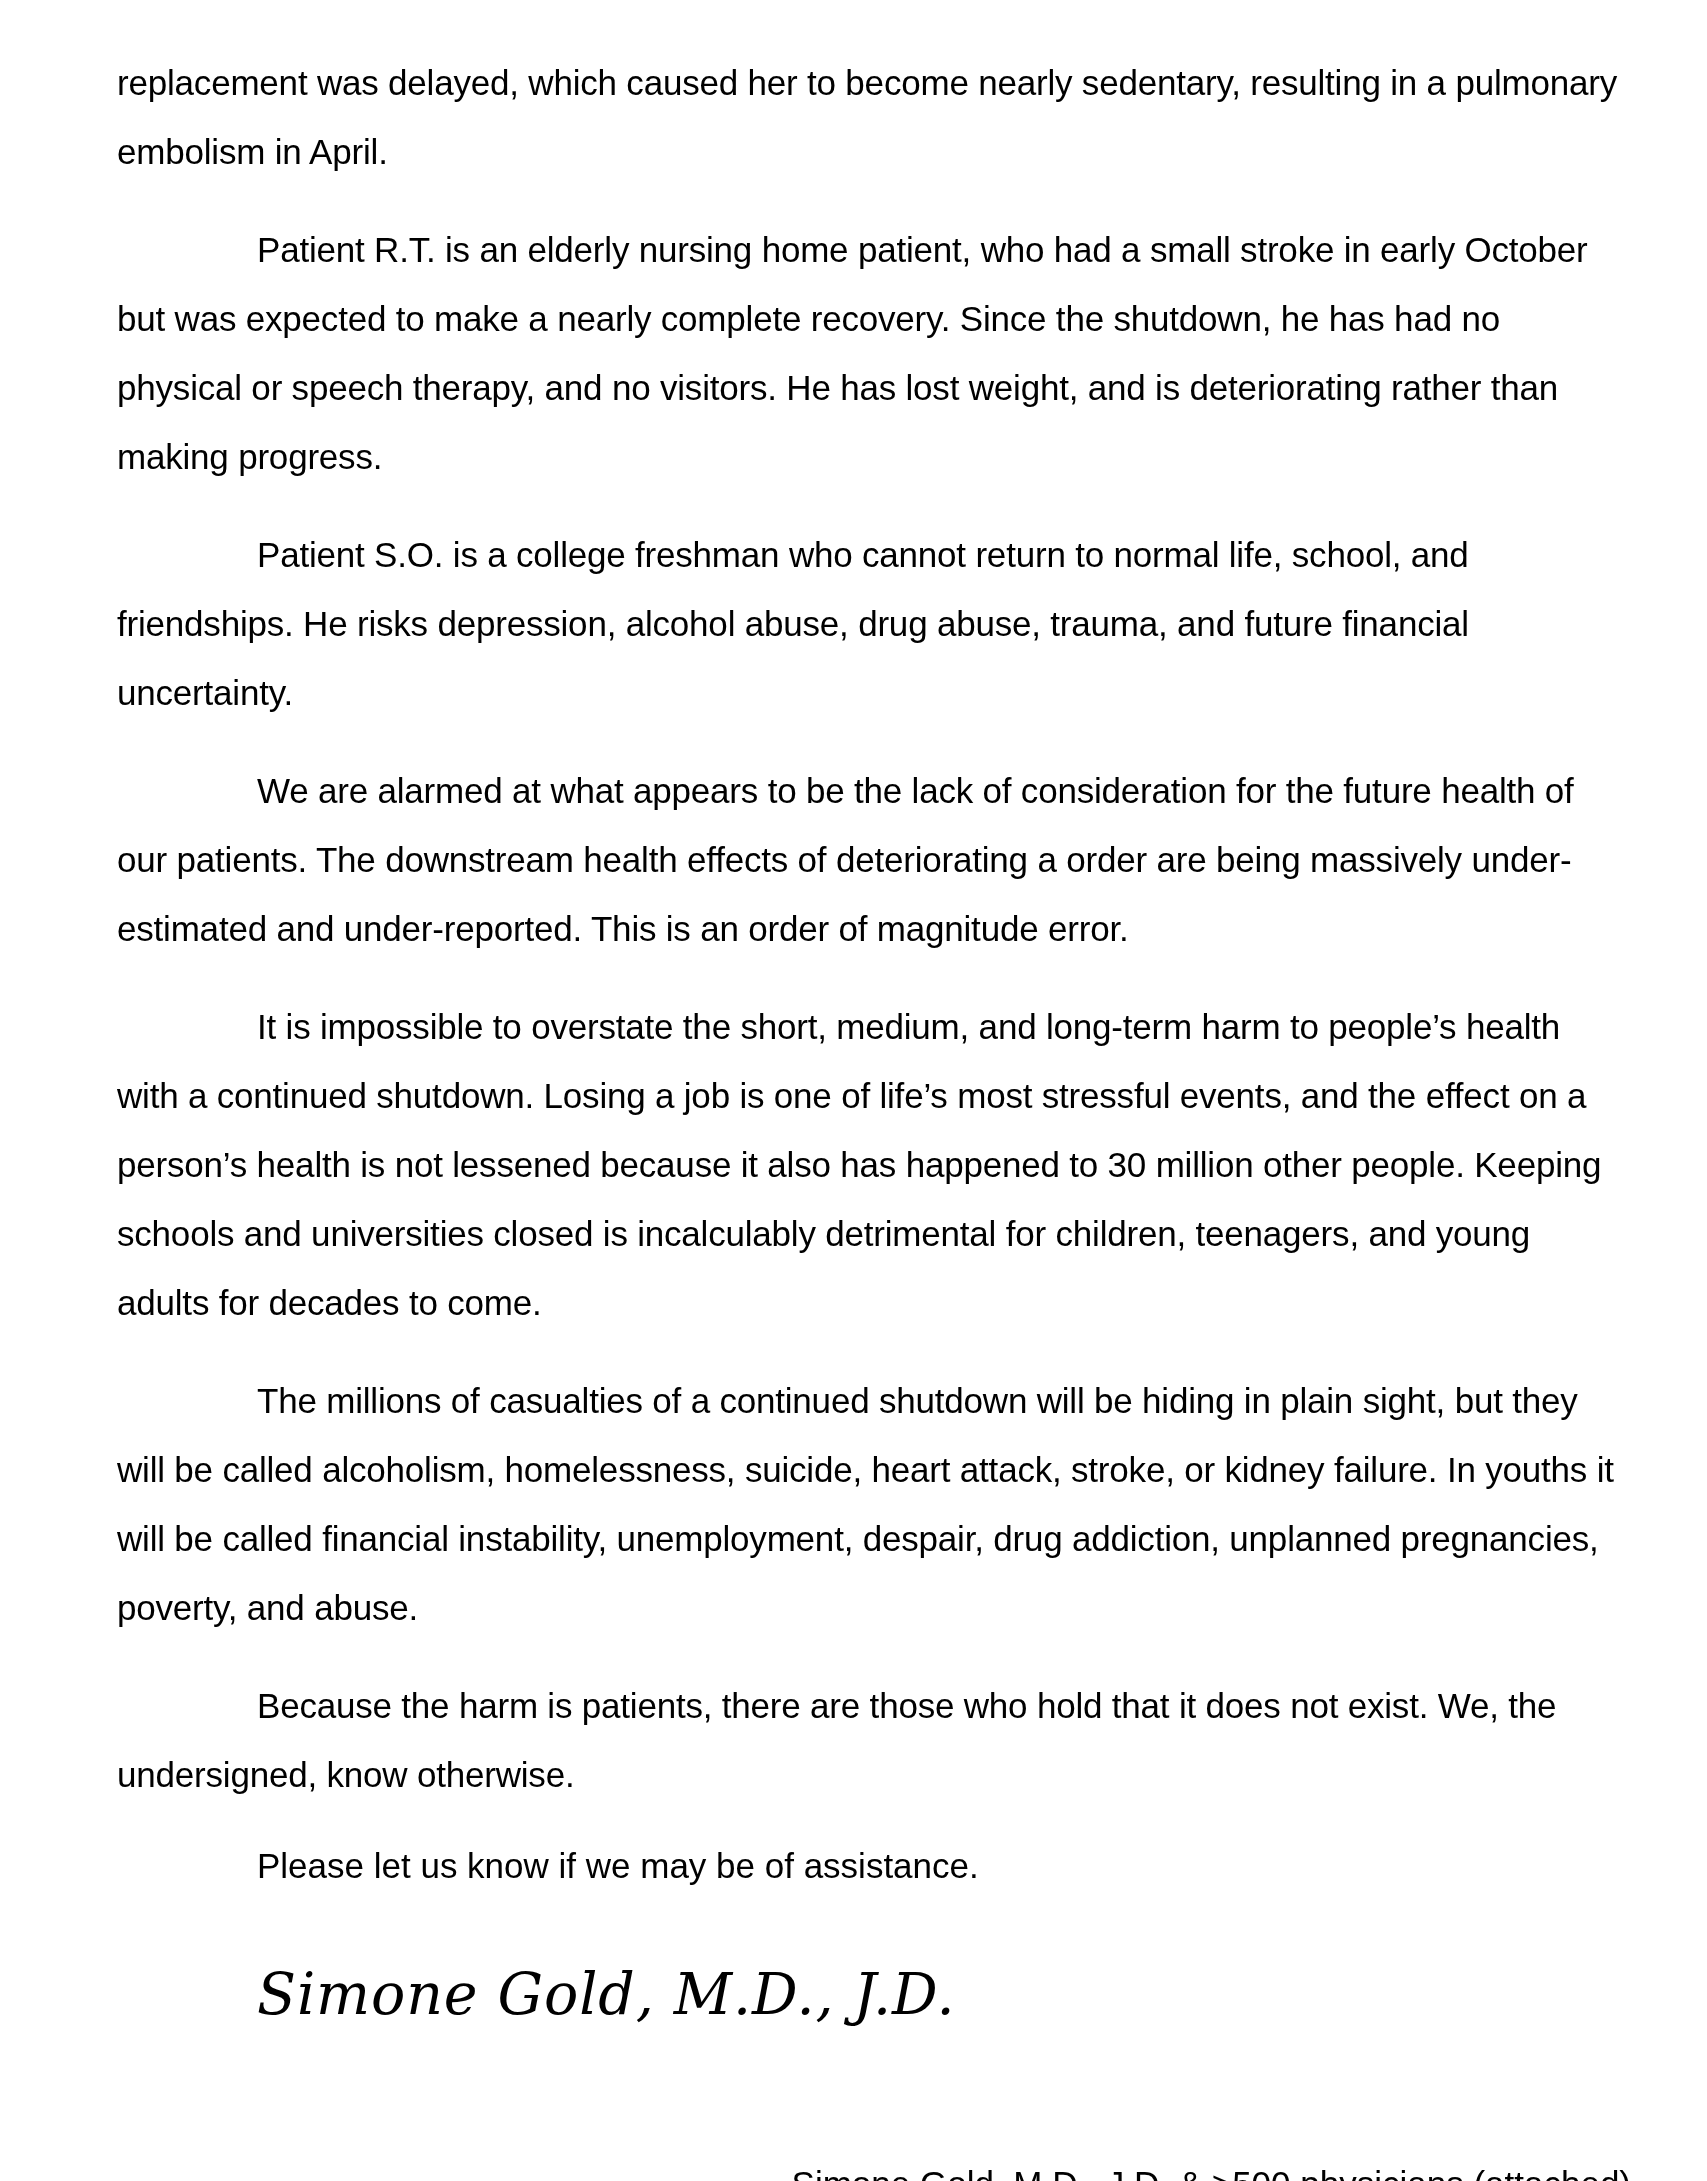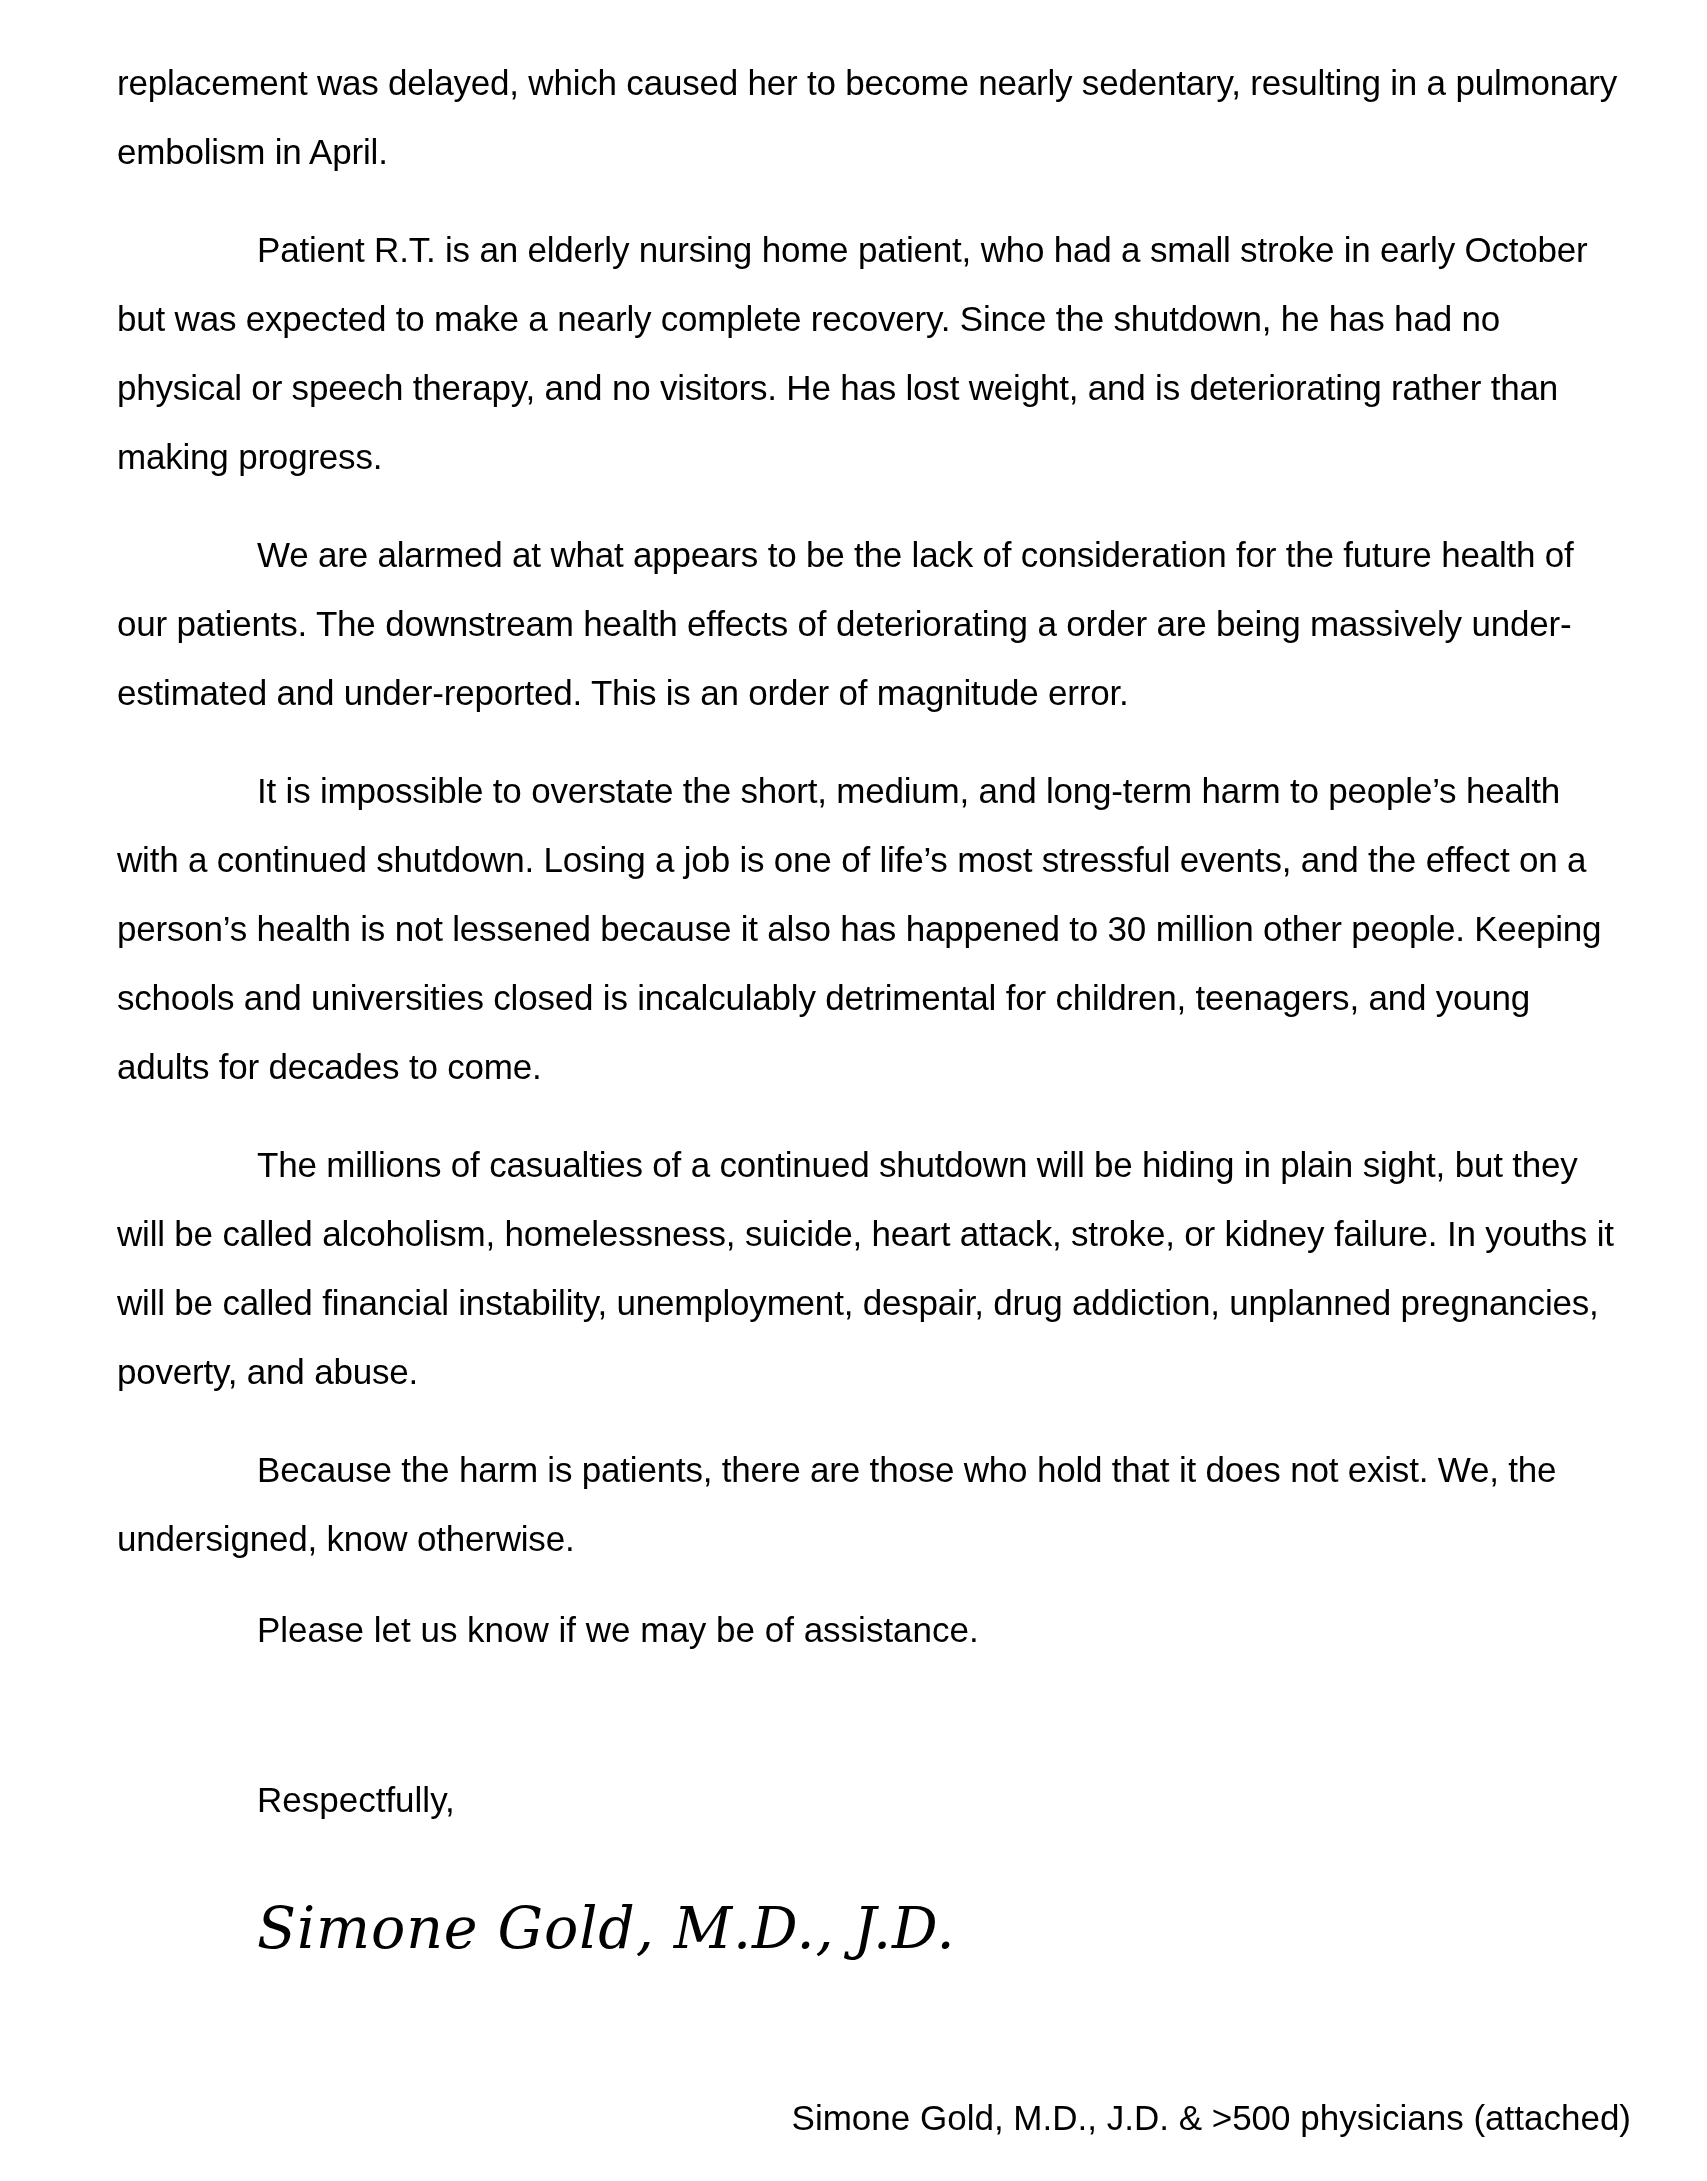--- a/index.html
+++ b/index.html
@@ -10,22 +10,22 @@
   .p.indent { text-indent:140px; }
   .block { padding-left:140px; font-size:35px; line-height:56px; }
   .sig { font-family:"DejaVu Serif", serif; font-style:italic; font-size:57px; padding-left:140px; margin-top:0; letter-spacing:0.9px; }
 </style>
 </head>
 <body>
 
 <div class="page">
   <p class="p">replacement was delayed, which caused her to become nearly sedentary, resulting in a pulmonary embolism in April.</p>
   <p class="p indent">Patient R.T. is an elderly nursing home patient, who had a small stroke in early October but was expected to make a nearly complete recovery. Since the shutdown, he has had no physical or speech therapy, and no visitors. He has lost weight, and is deteriorating rather than making progress.</p>
+  <p class="p indent">Patient S.O. is a college freshman who cannot return to normal life, school, and friendships. He risks depression, alcohol abuse, drug abuse, trauma, and future financial uncertainty.</p>
   <p class="p indent">We are alarmed at what appears to be the lack of consideration for the future health of our patients. The downstream health effects of deteriorating a order are being massively under-estimated and under-reported. This is an order of magnitude error.</p>
   <p class="p indent">It is impossible to overstate the short, medium, and long-term harm to people’s health with a continued shutdown. Losing a job is one of life’s most stressful events, and the effect on a person’s health is not lessened because it also has happened to 30 million other people. Keeping schools and universities closed is incalculably detrimental for children, teenagers, and young adults for decades to come.</p>
   <p class="p indent">The millions of casualties of a continued shutdown will be hiding in plain sight, but they will be called alcoholism, homelessness, suicide, heart attack, stroke, or kidney failure. In youths it will be called financial instability, unemployment, despair, drug addiction, unplanned pregnancies, poverty, and abuse.</p>
   <p class="p indent">Because the harm is patients, there are those who hold that it does not exist. We, the undersigned, know otherwise.</p>
   <div class="block" style="margin-top:16px;">Please let us know if we may be of assistance.</div>
-  <div class="block" style="margin-top:114px;">Respectfully,</div>
   <div class="sig" style="margin-top:67px;">Simone Gold, M.D., J.D.</div>
   <div class="block" style="margin-top:129px;text-align:right;">Simone Gold, M.D., J.D. &amp; &gt;500 physicians (attached)</div>
 </div>
 
 
 </body></html>

